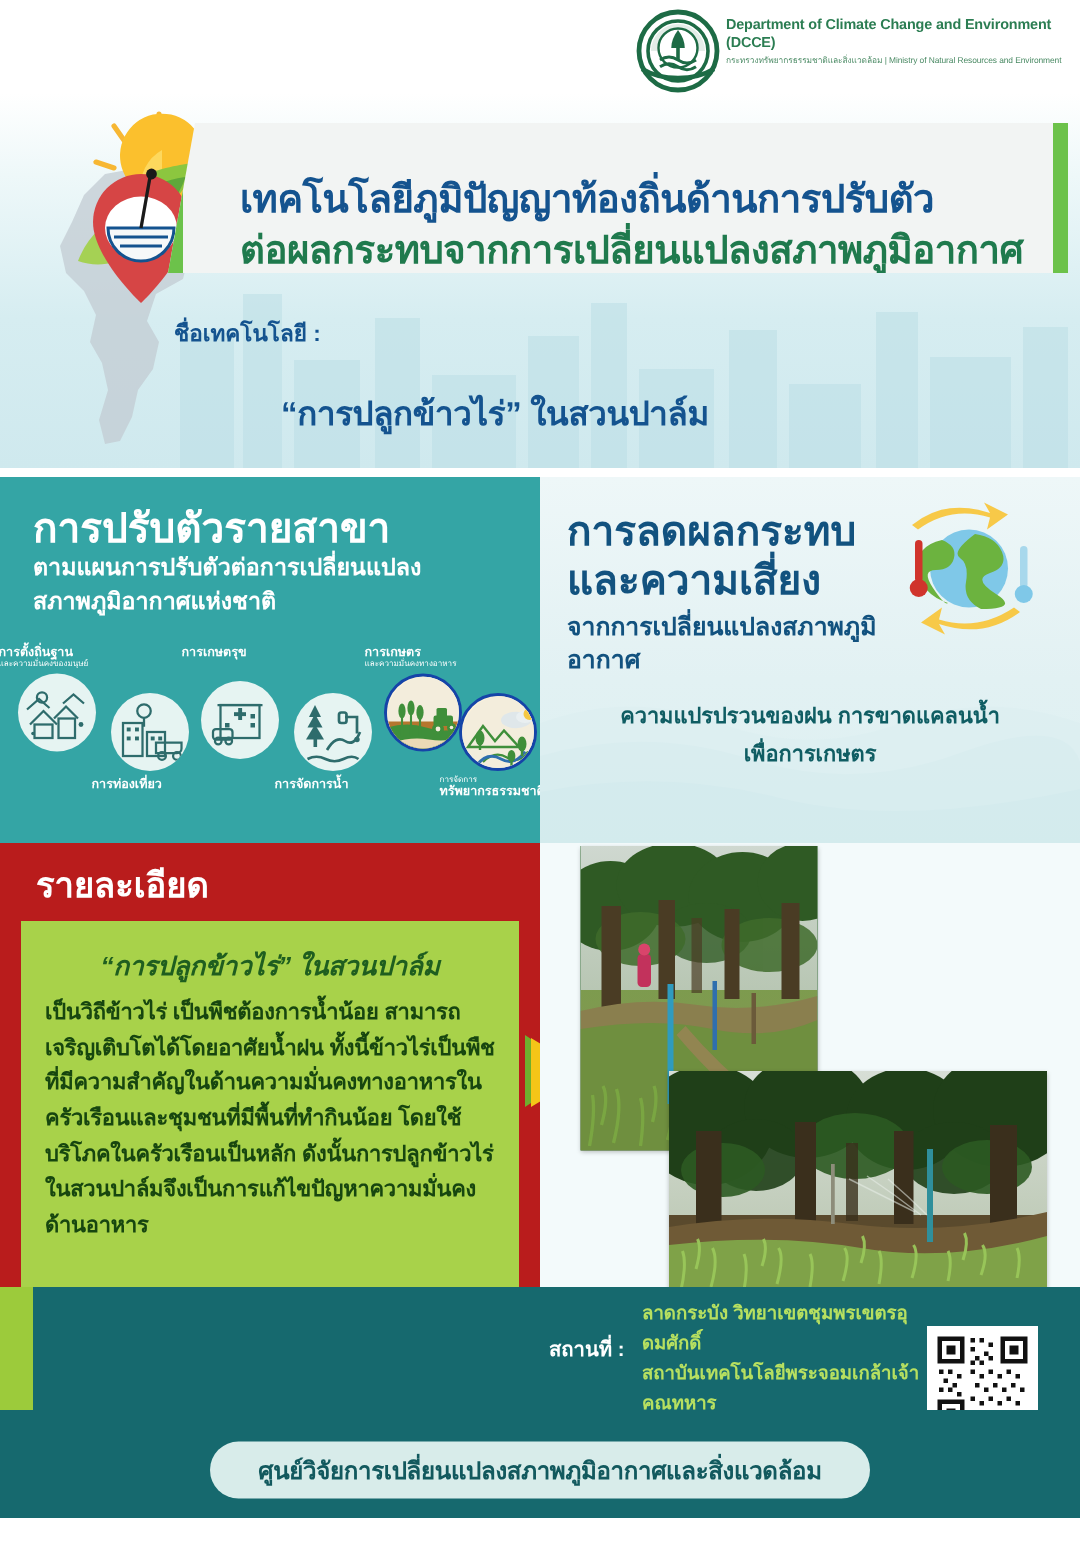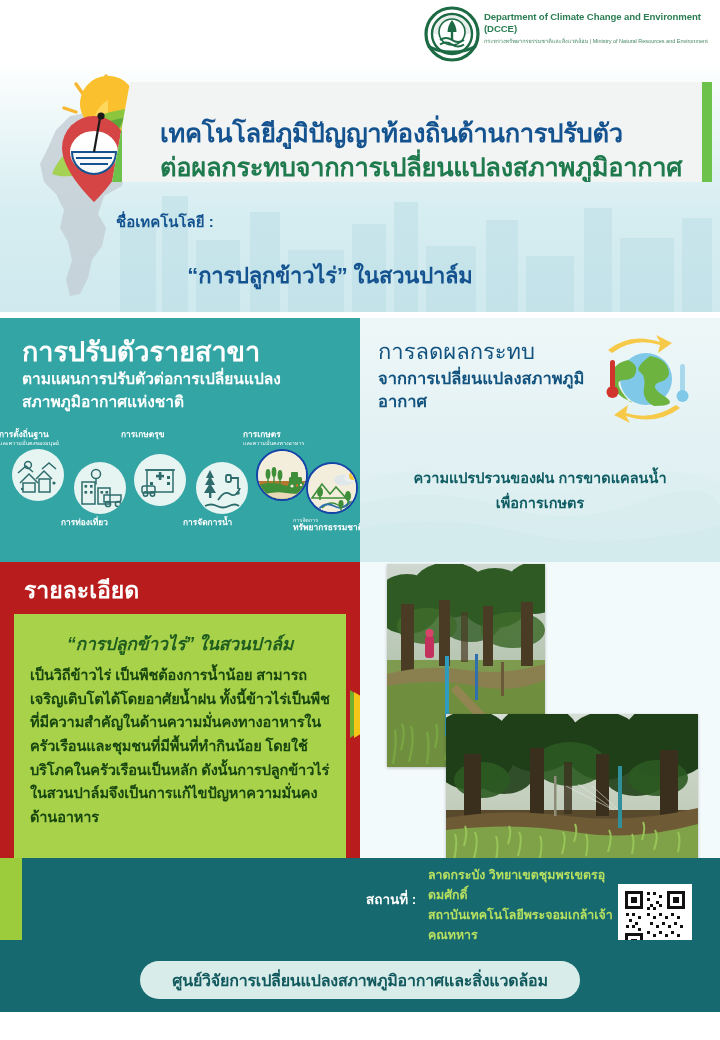--- a/index.html
+++ b/index.html
@@ -50,21 +50,21 @@
   .sector { position:absolute; width:52px; }
   .sec-circle { width:52px; height:52px; border-radius:50%; background:#e6f4f2; position:relative; overflow:hidden; }
   .sec-circle.on { background:#fdf3dc; border:2.5px solid #1544a8; }
   .sec-lbl { font-size:7.2px; font-weight:bold; color:#ffffff; text-align:left; line-height:1.15; width:78px; margin-left:-13px; }
   .sec-lbl small { display:block; font-size:5.4px; font-weight:normal; line-height:1.2; }
   .sec-lbl.big { font-size:8.4px; }
 
   .panel-right { position:absolute; left:360px; top:318px; width:360px; height:244px;
                  background:linear-gradient(180deg,#eef7f8 0%,#e2f1f3 55%,#dcf0f1 100%); overflow:hidden; }
   .pr-inner { position:absolute; left:18px; top:20px; width:250px; }
-  .panel-right h2 { font-size:22px; font-weight:normal; color:#12527f; line-height:1.24; }
+  .panel-right h2 { font-size:27px; font-weight:bold; color:#12527f; line-height:1.24; }
   .panel-right .sub { font-size:16.5px; font-weight:bold; color:#12527f; line-height:1.35; margin-top:2px; }
   .risk-text { position:absolute; left:10px; top:148px; width:340px; text-align:center;
                font-size:14.5px; font-weight:bold; color:#0f5d63; line-height:1.7; }
   .globe-ico { position:absolute; right:22px; top:14px; width:110px; height:96px; }
   .pr-waves { position:absolute; left:0; bottom:0; width:360px; height:120px; opacity:.5; }
 
   
   .details { position:absolute; left:0; top:562px; width:360px; height:378px; background:#b91c1c; }
   .details h2 { position:absolute; left:24px; top:10px; font-size:23px; font-weight:bold; color:#ffffff; }
   .det-card { position:absolute; left:14px; top:52px; width:332px; height:310px; background:#a8d24a; }
@@ -353,20 +353,21 @@
 
   <div class="panel-right">
     <svg class="pr-waves" viewBox="0 0 360 120" preserveAspectRatio="none">
       <path d="M0 40 q60 -22 120 0 t120 0 t120 0 v80 h-360 z" fill="#dceff1"></path>
       <path d="M0 62 q70 -20 140 2 t140 -4 t80 6 v54 h-360 z" fill="#d4ebee"></path>
       <path d="M0 86 q80 -16 160 4 t200 -6 v36 h-360 z" fill="#ccE7eb"></path>
     </svg>
 
     <div class="pr-inner">
       <h2>การลดผลกระทบ</h2>
+      <h2>และความเสี่ยง</h2>
       <div class="sub">จากการเปลี่ยนแปลงสภาพภูมิอากาศ</div>
     </div>
 
     <div class="globe-ico">
       <svg viewBox="0 0 110 96" width="110" height="96">
         <path d="M20 18 q22 -18 52 -8 l-4 -7 l16 8 l-14 10 l2 -8 q-26 -8 -48 8 z" fill="#f7c948"></path>
         <path d="M92 76 q-24 18 -54 8 l4 7 l-16 -8 l14 -10 l-2 8 q26 8 50 -8 z" fill="#f7c948"></path>
         <circle cx="58" cy="47" r="26" fill="#7fc8e8"></circle>
         <path d="M40 28 q10 4 8 12 t-12 8 t-2 12 t10 10 q-18 -6 -20 -22 t16 -20z" fill="#6cb33f"></path>
         <path d="M62 24 q14 2 18 12 t-8 14 t4 14 t-10 10 q-12 -6 -10 -18 t-4 -16 t10 -16z" fill="#6cb33f"></path>

